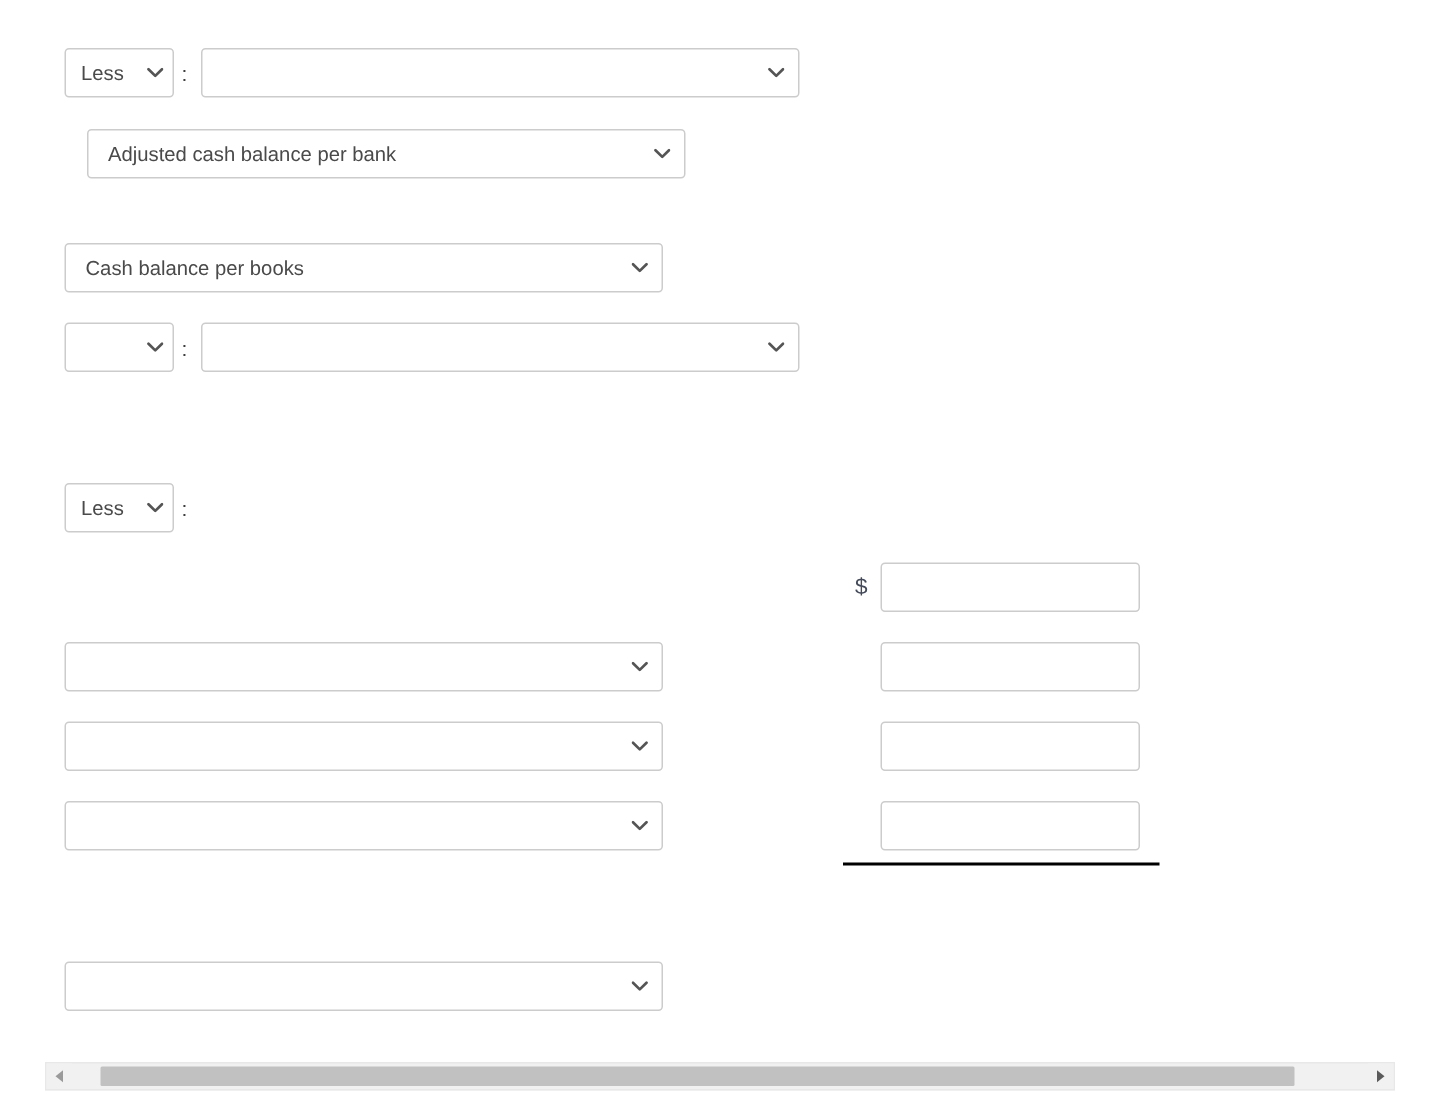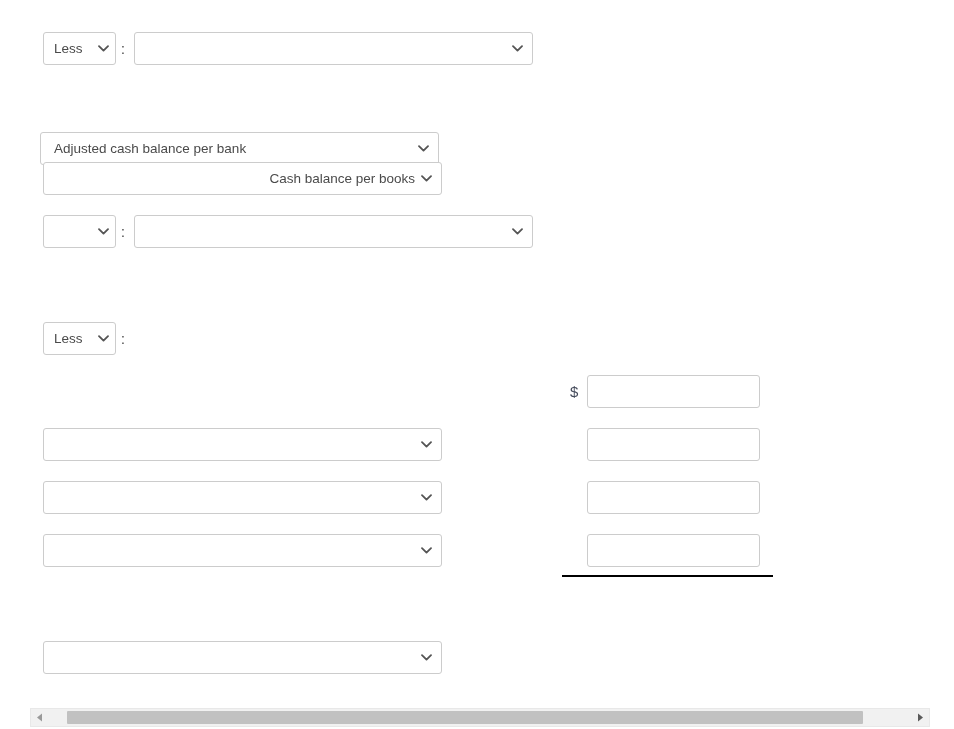--- a/index.html
+++ b/index.html
@@ -168,36 +168,36 @@
     <span></span>
     <span class="caret">
       <svg width="11" height="7" viewBox="0 0 11 7">
           <path d="M1 1.2 L5.5 5.6 L10 1.2" fill="none" stroke="#555" stroke-width="1.8" stroke-linecap="round" stroke-linejoin="round"></path>
         </svg>
     </span>
   </div>
 
   <div class="rule-single" style="left:789px; top:72px; width:165px;"></div>
 
-  <div class="sel" style="left:40px; top:86px; width:399px;margin-top:46px;">
+  <div class="sel" style="left:58px; top:86px; width:399px;">
     <span>Adjusted cash balance per bank</span>
     <span class="caret">
       <svg width="11" height="7" viewBox="0 0 11 7">
           <path d="M1 1.2 L5.5 5.6 L10 1.2" fill="none" stroke="#555" stroke-width="1.8" stroke-linecap="round" stroke-linejoin="round"></path>
         </svg>
     </span>
   </div>
 
   <div class="cur" style="left:796px; top:95px;">$</div>
 
   <div class="tbox" style="left:814px; top:86px; width:160px;"></div>
 
   <div class="rule-double" style="left:789px; top:127px; width:165px;"></div>
 
-  <div class="sel" style="left:43px; top:162px; width:399px;text-align:right;">
+  <div class="sel" style="left:43px; top:162px; width:399px;">
     <span>Cash balance per books</span>
     <span class="caret">
       <svg width="11" height="7" viewBox="0 0 11 7">
           <path d="M1 1.2 L5.5 5.6 L10 1.2" fill="none" stroke="#555" stroke-width="1.8" stroke-linecap="round" stroke-linejoin="round"></path>
         </svg>
     </span>
   </div>
 
   <div class="cur" style="left:796px; top:171px;">$</div>
 

